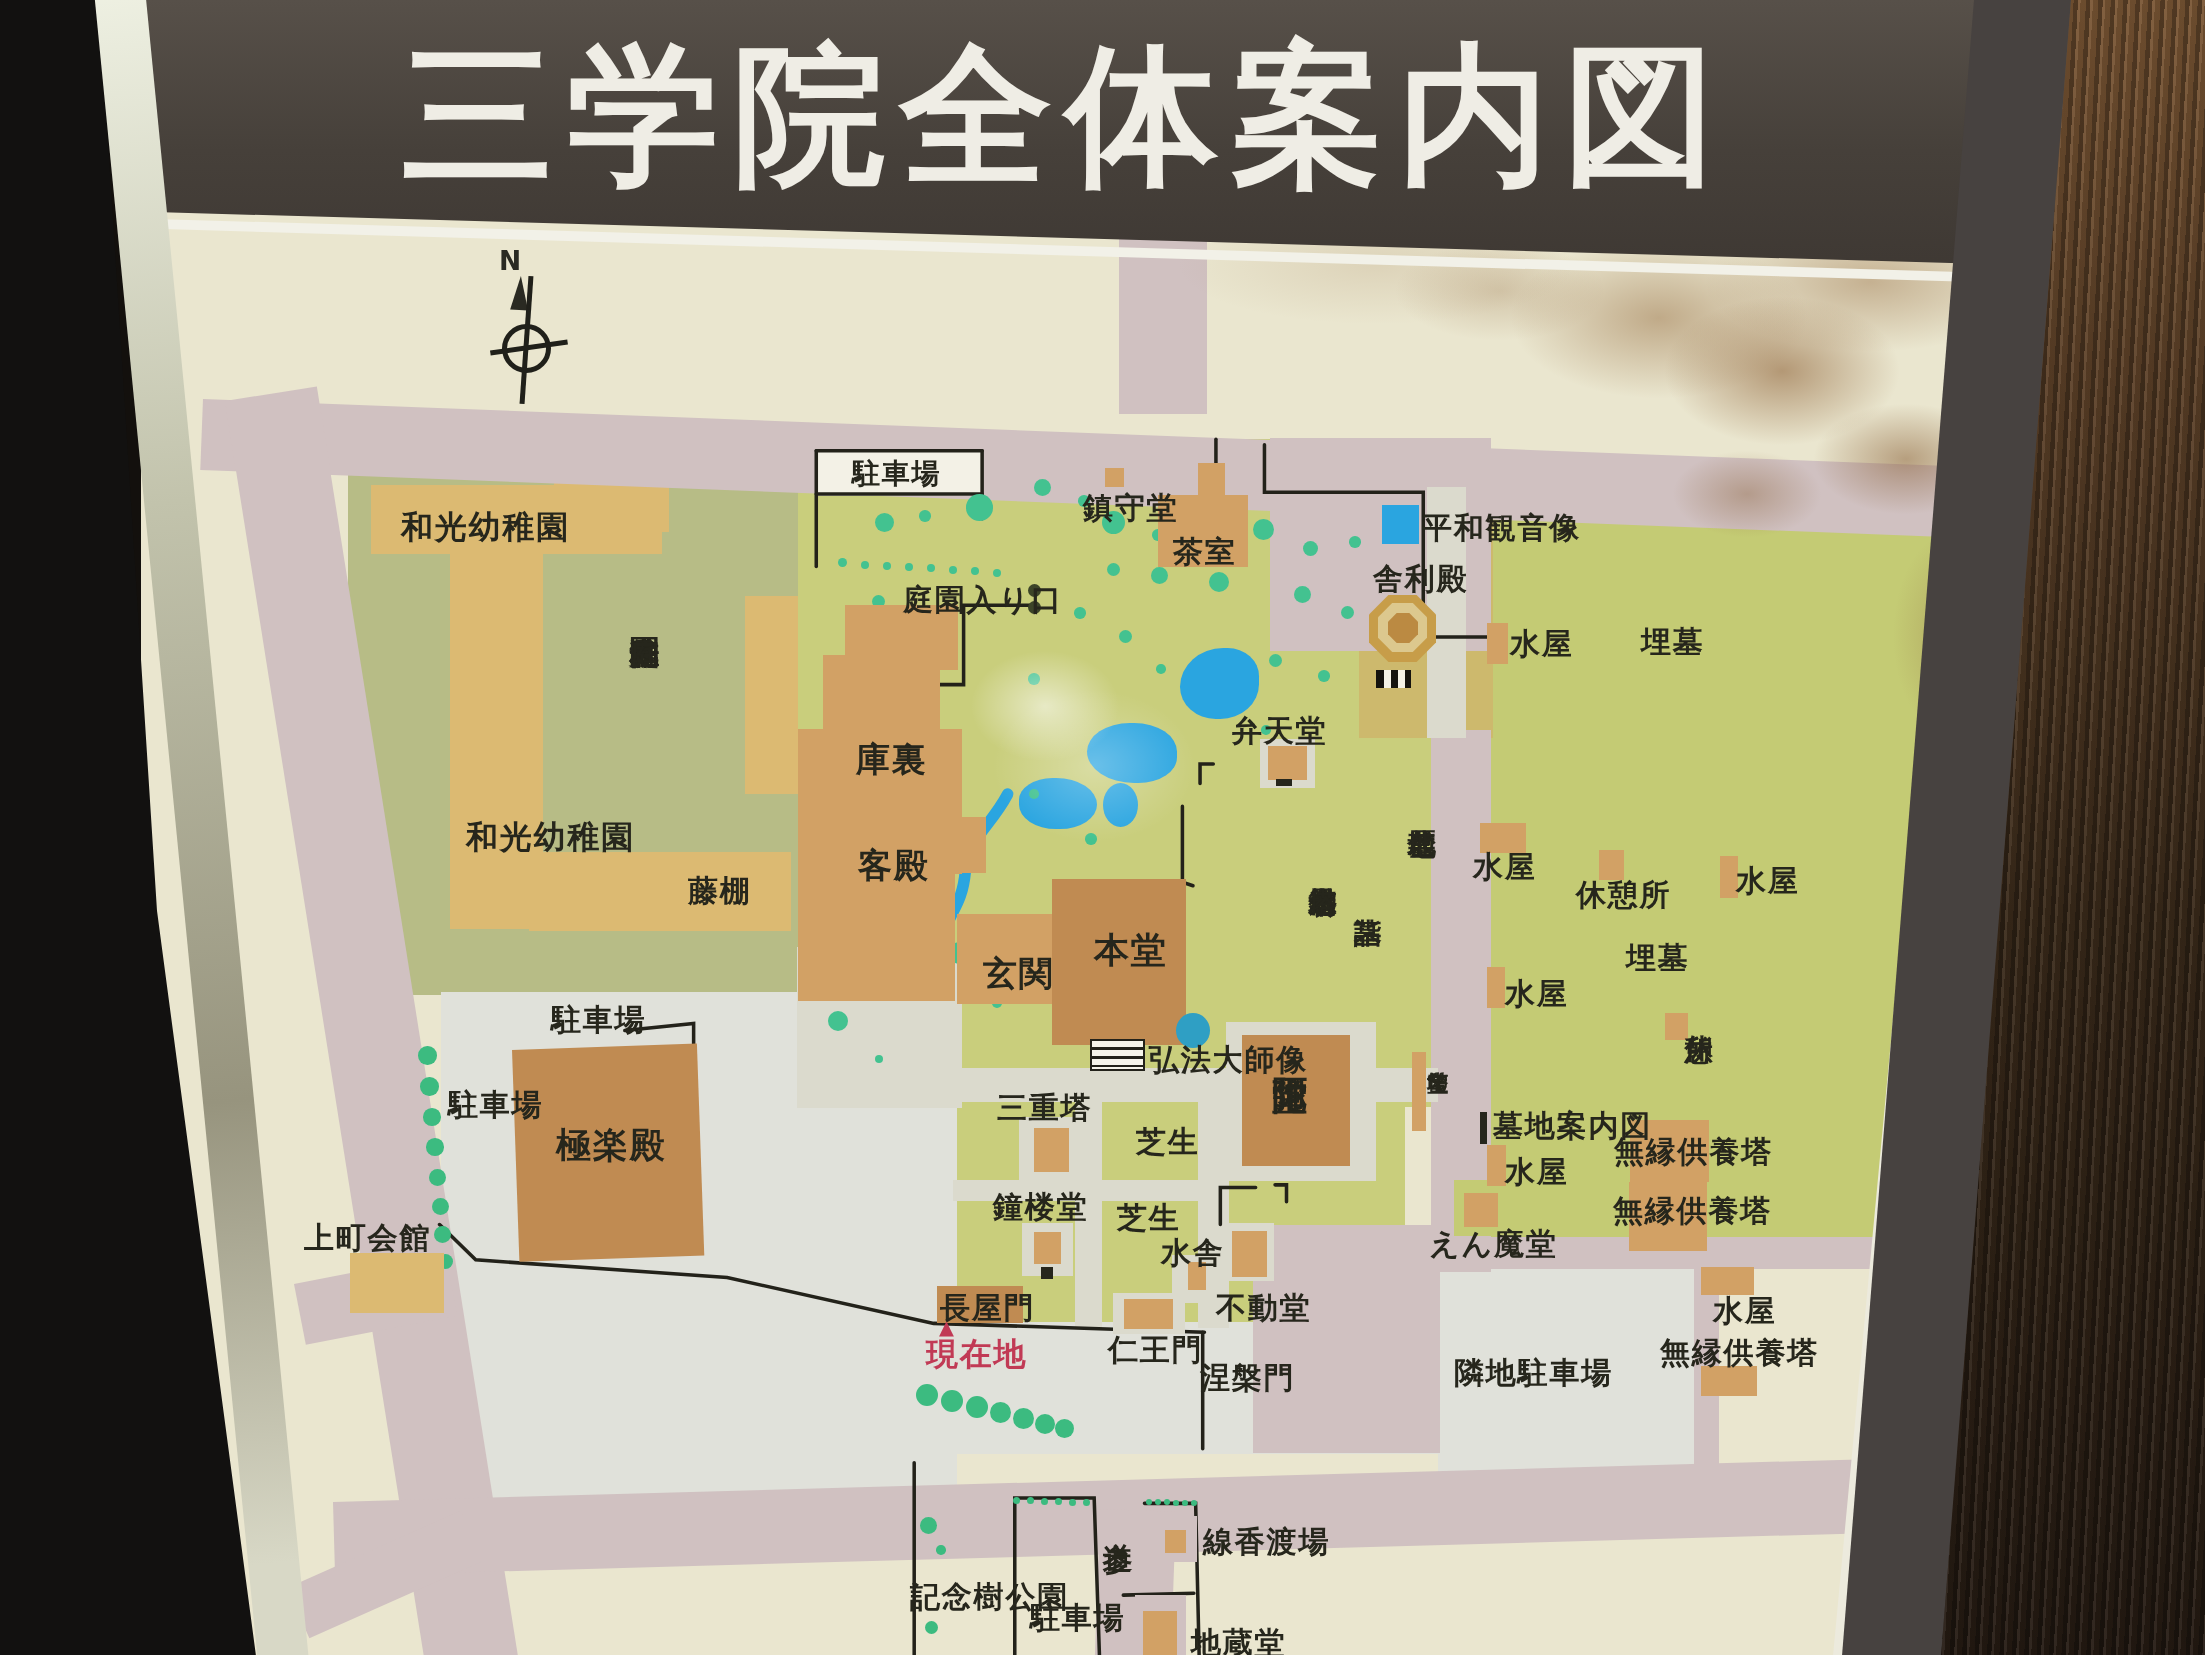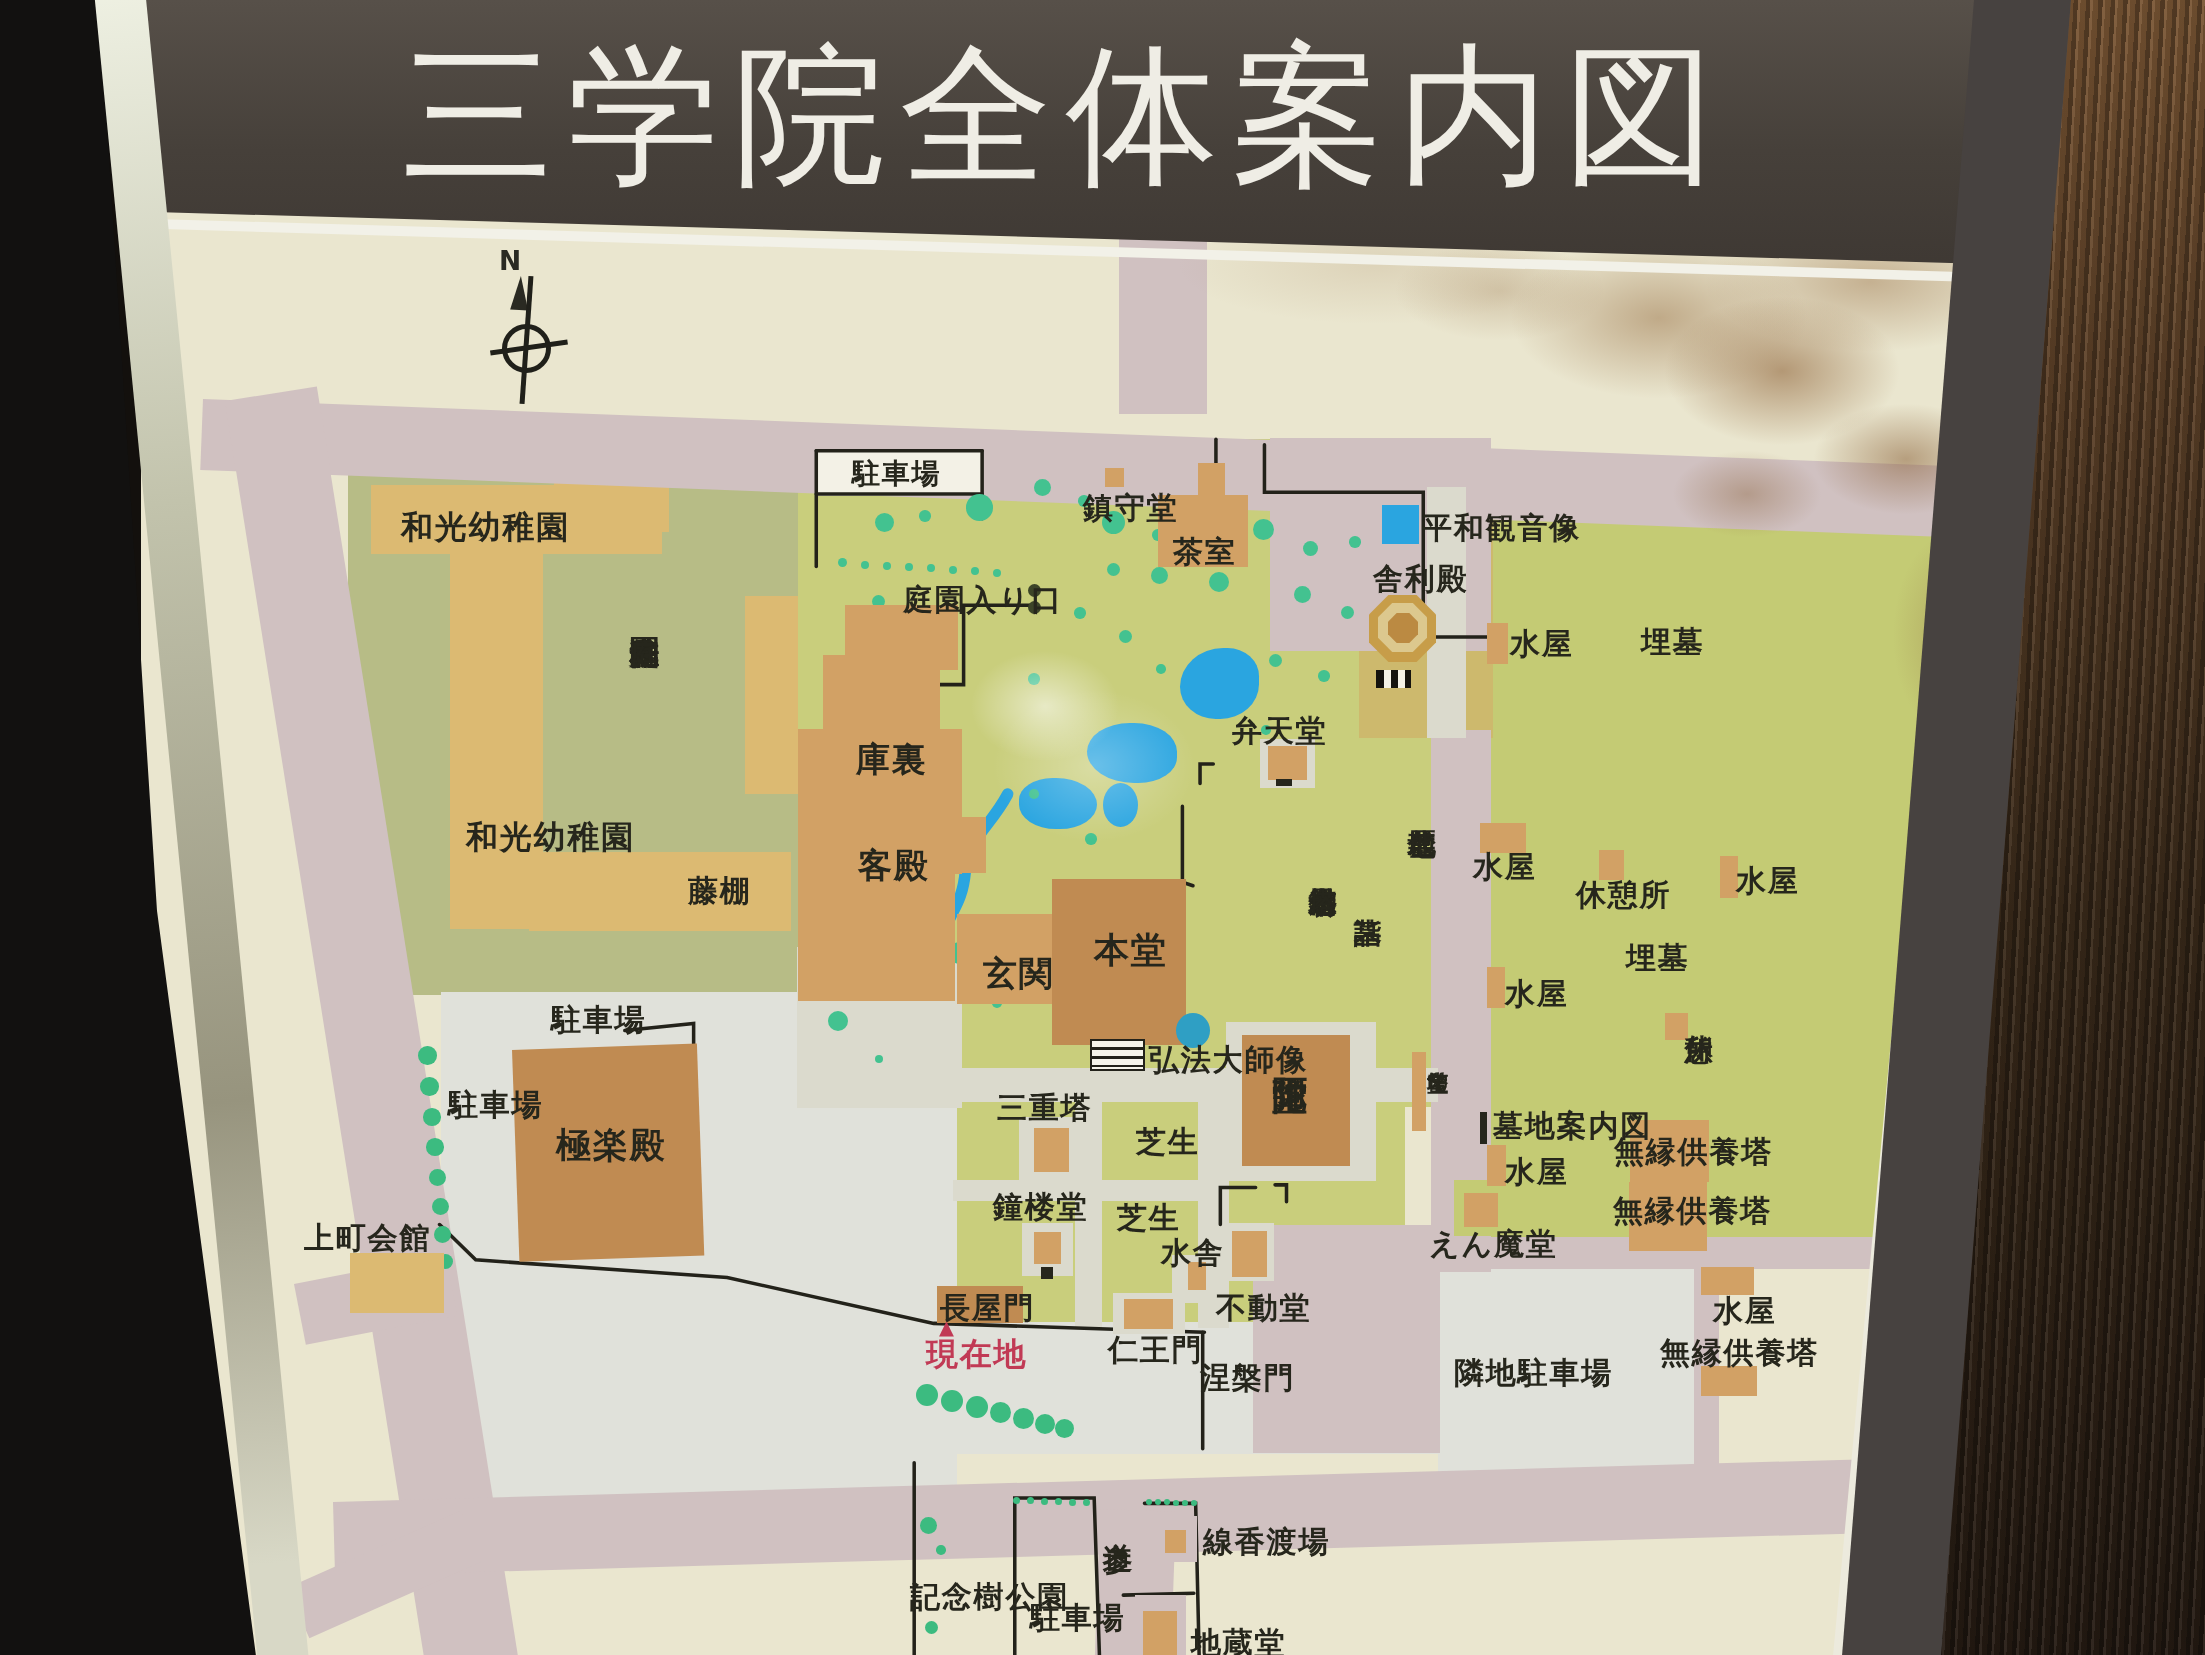--- a/index.html
+++ b/index.html
@@ -42,21 +42,21 @@
   
   .frame-left{position:absolute;left:0;top:0;width:265px;height:1656px;background:#121110;
               clip-path:polygon(0 0,99px 0,157px 55%,256px 100%,0 100%);}
   .frame-left-hl{position:absolute;left:94px;top:-8.8px;width:51px;height:1720px;
               background:linear-gradient(180deg,#eef0e2,#c2c3ac 30%,#97947e 65%,#d8d8c6 92%);
               transform:rotate(-5.6deg);transform-origin:top left;}
   .title-board{position:absolute;left:146px;top:0;width:1839px;height:275px;
               background:linear-gradient(180deg,#575049,#46403a 55%,#3e3833);
               clip-path:polygon(0 0,100% 0,100% 96%,0 77%);
               display:flex;align-items:center;justify-content:center;}
-  .title-board .t{font-size:152px;font-weight:normal;color:#efede5;letter-spacing:14px;
+  .title-board .t{font-size:152px;font-weight:bold;color:#efede5;letter-spacing:14px;
               padding-bottom:41px;}
   .title-edge{position:absolute;left:146px;top:0;width:1839px;height:284px;background:#f2f1e8;
               clip-path:polygon(0 77%,100% 96%,100% 99.4%,0 80.5%);}
   .frame-post{position:absolute;left:0;top:0;width:2206px;height:1656px;pointer-events:none;
               background:#474240;
               clip-path:polygon(1974px 0,2075px 0,1945px 1656px,1842px 1656px);}
   .map-edge-line{position:absolute;left:0;top:0;width:2206px;height:1656px;pointer-events:none;
               background:#eceadd;
               clip-path:polygon(1964px 265px,1978px 265px,1847px 1656px,1833px 1656px);}
   .frame-wood{position:absolute;left:0;top:0;width:2206px;height:1656px;pointer-events:none;

